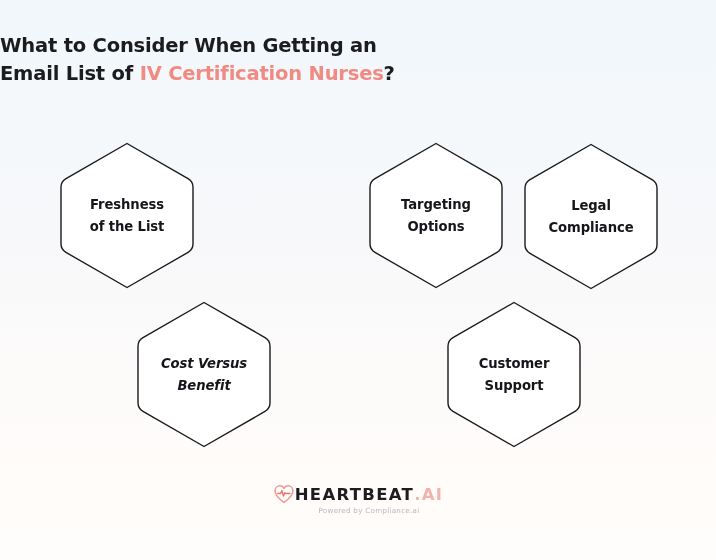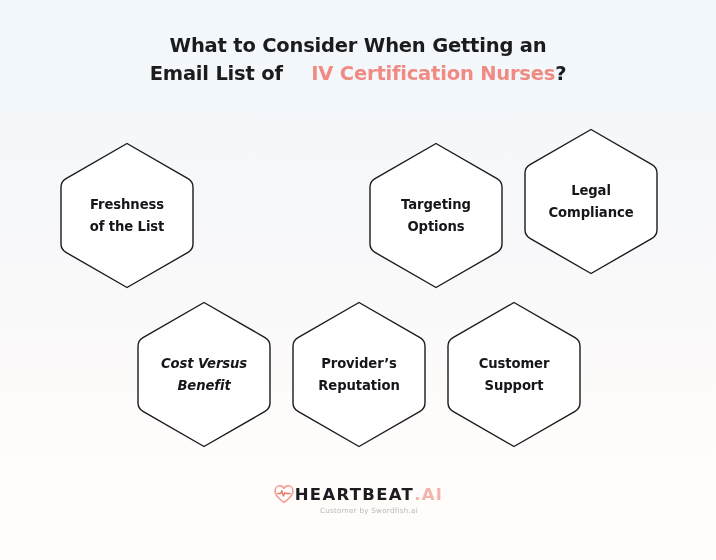--- a/index.html
+++ b/index.html
@@ -27,34 +27,32 @@
         #fffdfb 100%);
     overflow: hidden;
   }
 
   
   .title-block {
     position: absolute;
     left: 0;
     top: 32px;
     width: 716px;
-    text-align: center;
     line-height: 1.42;
   }
   .title-line {
     display: block;
     font-size: 19.5px;
     font-weight: bold;
     color: #1c1c1e;
     letter-spacing: -0.2px;
     white-space: nowrap;
   }
   .title-accent {
     color: #f08a82;
-    margin-left: 22px;
   }
 
   
   .hex-layer {
     position: absolute;
     left: 0;
     top: 0;
     width: 668px;
     height: 560px;
   }
@@ -152,59 +150,52 @@
 
 
     <div class="hex" style="left:366px; top:140px;">
       <svg viewBox="0 0 140 151">
         <path d="M70 3.5 L131 38.6 a10 10 0 0 1 5 8.7 V103.7 a10 10 0 0 1 -5 8.7 L70 147.5 L9 112.4 a10 10 0 0 1 -5 -8.7 V47.3 a10 10 0 0 1 5 -8.7 Z" fill="#ffffff" stroke="#1a1a1c" stroke-width="1.4" stroke-linejoin="round"></path>
       </svg>
       <div class="hex-label" style="white-space:pre-line;">Targeting
 Options</div>
     </div>
 
-    <div class="hex" style="left:521px; top:126px;">
+    <div class="hex" style="left:521px; top:141px;">
       <svg viewBox="0 0 140 151">
         <path d="M70 3.5 L131 38.6 a10 10 0 0 1 5 8.7 V103.7 a10 10 0 0 1 -5 8.7 L70 147.5 L9 112.4 a10 10 0 0 1 -5 -8.7 V47.3 a10 10 0 0 1 5 -8.7 Z" fill="#ffffff" stroke="#1a1a1c" stroke-width="1.4" stroke-linejoin="round"></path>
       </svg>
       <div class="hex-label" style="white-space:pre-line;">Legal
 Compliance</div>
     </div>
 
     <div class="hex" style="left:134px; top:299px;">
       <svg viewBox="0 0 140 151">
         <path d="M70 3.5 L131 38.6 a10 10 0 0 1 5 8.7 V103.7 a10 10 0 0 1 -5 8.7 L70 147.5 L9 112.4 a10 10 0 0 1 -5 -8.7 V47.3 a10 10 0 0 1 5 -8.7 Z" fill="#ffffff" stroke="#1a1a1c" stroke-width="1.4" stroke-linejoin="round"></path>
       </svg>
       <div class="hex-label" style="white-space:pre-line;font-style:italic;">Cost Versus
 Benefit</div>
     </div>
 
-    <div class="hex" style="left:289px; top:299px;">
-      <svg viewBox="0 0 140 151">
-        <path d="M70 3.5 L131 38.6 a10 10 0 0 1 5 8.7 V103.7 a10 10 0 0 1 -5 8.7 L70 147.5 L9 112.4 a10 10 0 0 1 -5 -8.7 V47.3 a10 10 0 0 1 5 -8.7 Z" fill="#ffffff" stroke="#1a1a1c" stroke-width="1.4" stroke-linejoin="round"></path>
-      </svg>
-      <div class="hex-label" style="white-space:pre-line;">Provider’s
-Reputation</div>
-    </div>
 
     <div class="hex" style="left:444px; top:299px;">
       <svg viewBox="0 0 140 151">
         <path d="M70 3.5 L131 38.6 a10 10 0 0 1 5 8.7 V103.7 a10 10 0 0 1 -5 8.7 L70 147.5 L9 112.4 a10 10 0 0 1 -5 -8.7 V47.3 a10 10 0 0 1 5 -8.7 Z" fill="#ffffff" stroke="#1a1a1c" stroke-width="1.4" stroke-linejoin="round"></path>
       </svg>
       <div class="hex-label" style="white-space:pre-line;text-align:center;">Customer
 Support</div>
     </div>
 
   </div>
 
   <div class="footer">
     <div class="logo-row">
       <svg class="logo-mark" viewBox="0 0 24 22">
         <path d="M12 20.2 C12 20.2 2.2 13.8 2.2 7.6 C2.2 4.2 4.7 2 7.4 2 C9.5 2 11.2 3.2 12 4.9 C12.8 3.2 14.5 2 16.6 2 C19.3 2 21.8 4.2 21.8 7.6 C21.8 13.8 12 20.2 12 20.2 Z" fill="none" stroke="#f09a92" stroke-width="1.7" stroke-linejoin="round"></path>
         <path d="M5.2 10.4 H8.3 L9.6 7.4 L11.4 13.2 L12.9 9.6 L14.1 10.4 H18.6" fill="none" stroke="#e8736c" stroke-width="1.5" stroke-linecap="round" stroke-linejoin="round"></path>
       </svg>
       <span class="logo-word">HEARTBEAT</span>
         <span class="logo-tld">.AI</span>
     </div>
-    <div class="logo-tagline">Customer by Swordfish.ai</div>
+    <div class="logo-tagline">Powered by Compliance.ai</div>
   </div>
 
 </div>
 
 </body></html>

